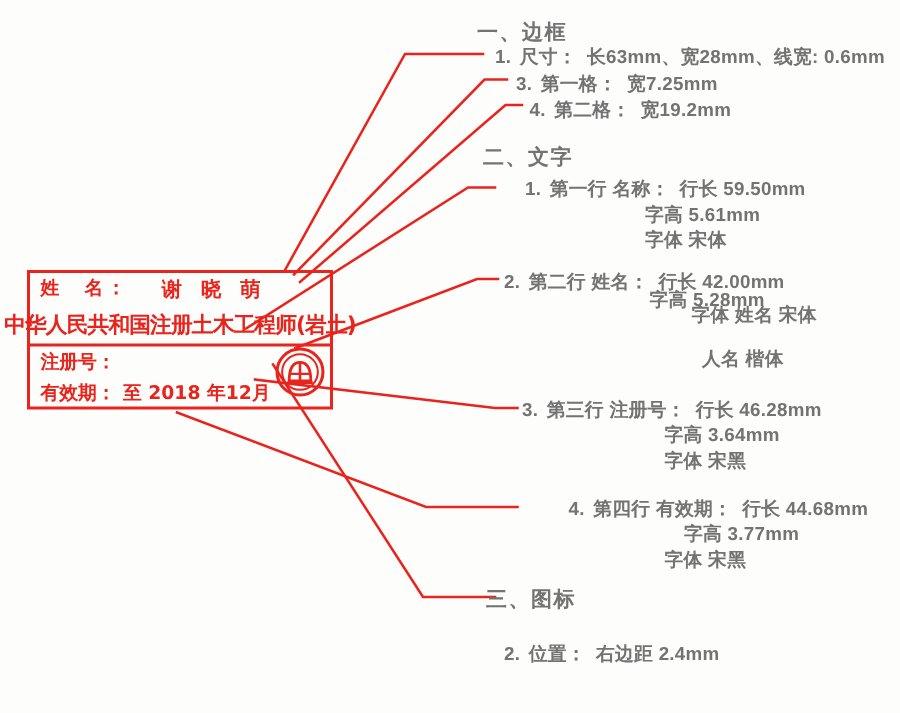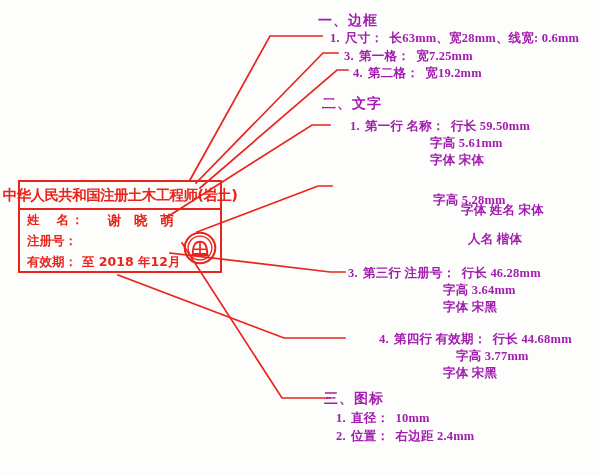--- a/index.html
+++ b/index.html
@@ -46,22 +46,22 @@
   .fld-value{margin-left:5px;letter-spacing:0px;}
   .fld-value.name{margin-left:22px;letter-spacing:4px;font-size:13.5px;}
   #seal-emblem{
     position:absolute;right:3.5px;bottom:6px;
     width:34px;height:34px;
   }
 
   
   .ann{
     position:absolute;
-    color:#a21caf;
-    font-family:Liberation Serif, serif;
+    color:#737373;
+    font-family:Liberation Sans, sans-serif;
     font-weight:bold;
     white-space:nowrap;
     line-height:1.30;
   }
   .sec-head{font-size:14px;letter-spacing:1px;}
   .item{font-size:12.5px;letter-spacing:0.2px;}
   .sub{font-size:12.5px;letter-spacing:0.2px;}
   .num{margin-right:2px;}
   .lbl{margin-right:3px;}
 </style>
@@ -86,26 +86,26 @@
       <path d="M170,253 L330,272 L345,272"></path>
 
       <path d="M118,275 L284,338 L345,338"></path>
 
       <path d="M182,243 L282,398 L330,398"></path>
     </g>
   </svg>
 
   <div id="seal">
 
-    <div class="seal-row" id="seal-title">中华人民共和国注册土木工程师(岩土)</div>
-
     <div class="seal-row seal-field">
       <span class="fld-label">姓　名：</span>
       <span class="fld-value name">谢 晓 萌</span>
     </div>
+
+    <div class="seal-row" id="seal-title">中华人民共和国注册土木工程师(岩土)</div>
 
     <div class="seal-row seal-field">
       <span class="fld-label tight">注册号：</span>
     </div>
 
     <div class="seal-row seal-field">
       <span class="fld-label tight">有效期：</span>
       <span class="fld-value">至 2018 年12月</span>
     </div>
 
@@ -142,20 +142,25 @@
   <div class="ann sec-head" style="left:322px;top:95px;">二、文字</div>
 
   <div class="ann item" style="left:350px;top:118px;">
     <span class="num">1.</span>
     <span class="lbl">第一行 名称：</span>
     <span>行长 59.50mm</span>
   </div>
   <div class="ann sub" style="left:430px;top:135px;text-align:center;">字高 5.61mm</div>
   <div class="ann sub" style="left:430px;top:152px;">字体 宋体</div>
 
+  <div class="ann item" style="left:336px;top:180px;">
+    <span class="num">2.</span>
+    <span class="lbl">第二行 姓名：</span>
+    <span>行长 42.00mm</span>
+  </div>
   <div class="ann sub" style="left:433px;top:192px;">字高 5.28mm</div>
   <div class="ann sub" style="left:433px;top:202px;margin-left:28px;">字体 姓名 宋体</div>
   <div class="ann sub" style="left:468px;top:231px;">人名 楷体</div>
 
   <div class="ann item" style="left:348px;top:265px;">
     <span class="num">3.</span>
     <span class="lbl">第三行 注册号：</span>
     <span>行长 46.28mm</span>
   </div>
   <div class="ann sub" style="left:443px;top:282px;">字高 3.64mm</div>
@@ -164,25 +169,20 @@
   <div class="ann item" style="left:347px;top:331px;margin-left:32px;">
     <span class="num">4.</span>
     <span class="lbl">第四行 有效期：</span>
     <span>行长 44.68mm</span>
   </div>
   <div class="ann sub" style="left:456px;top:348px;">字高 3.77mm</div>
   <div class="ann sub" style="left:443px;top:365px;">字体 宋黑</div>
 
   <div class="ann sec-head" style="left:324px;top:390px;">三、图标</div>
 
-  <div class="ann item" style="left:336px;top:410px;">
-    <span class="num">1.</span>
-    <span class="lbl">直径：</span>
-    <span>10mm</span>
-  </div>
 
   <div class="ann item" style="left:336px;top:428px;">
     <span class="num">2.</span>
     <span class="lbl">位置：</span>
     <span>右边距 2.4mm</span>
   </div>
 
 </div>
 
 </body></html>

